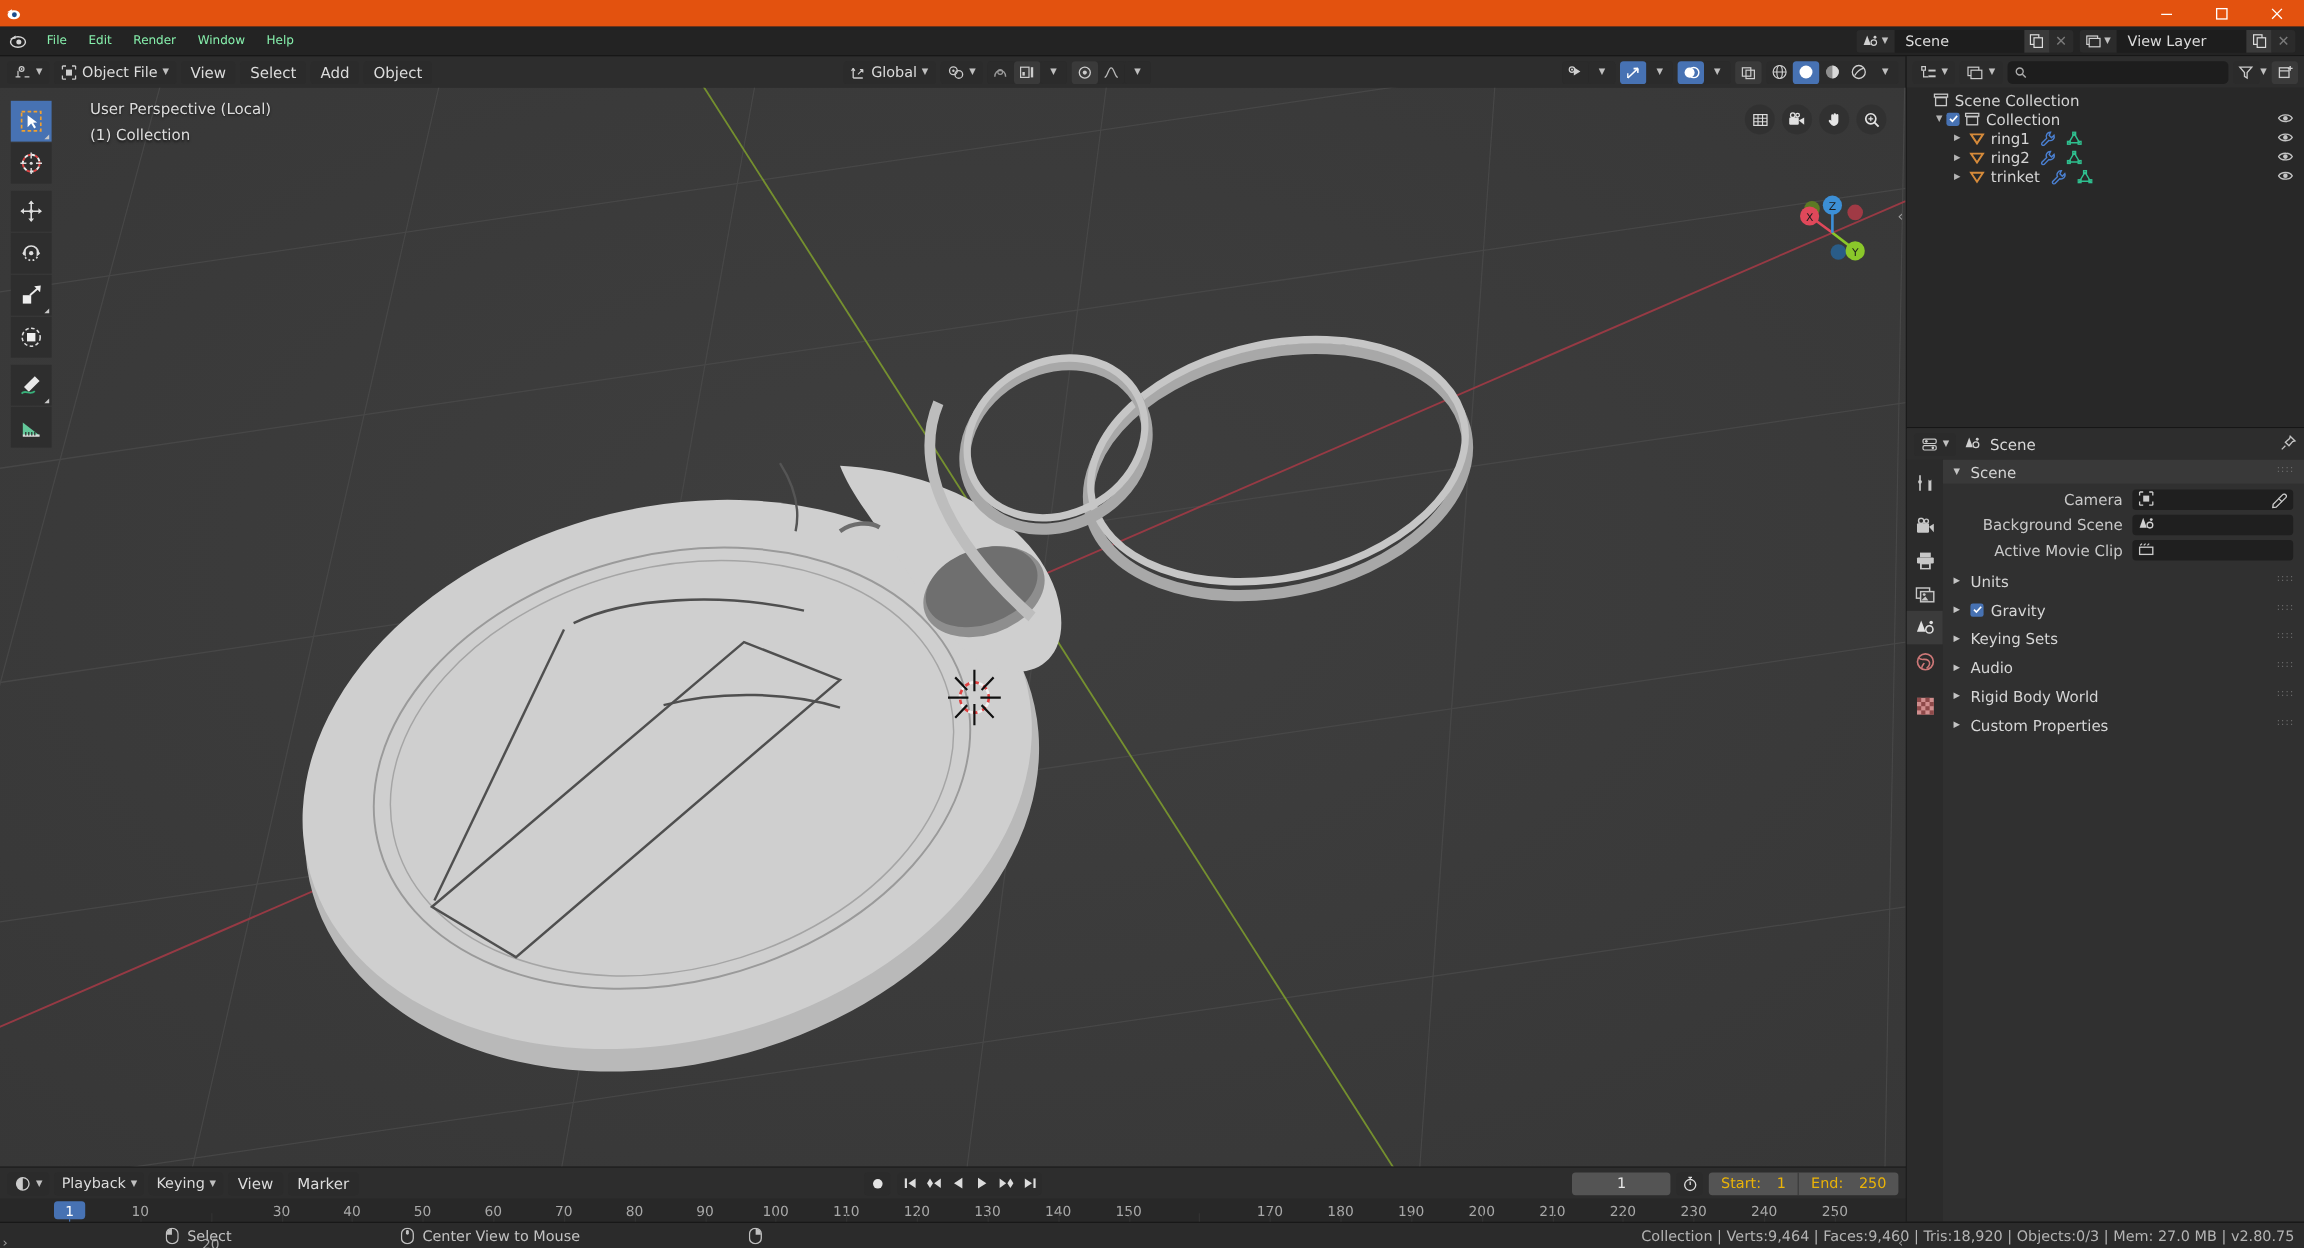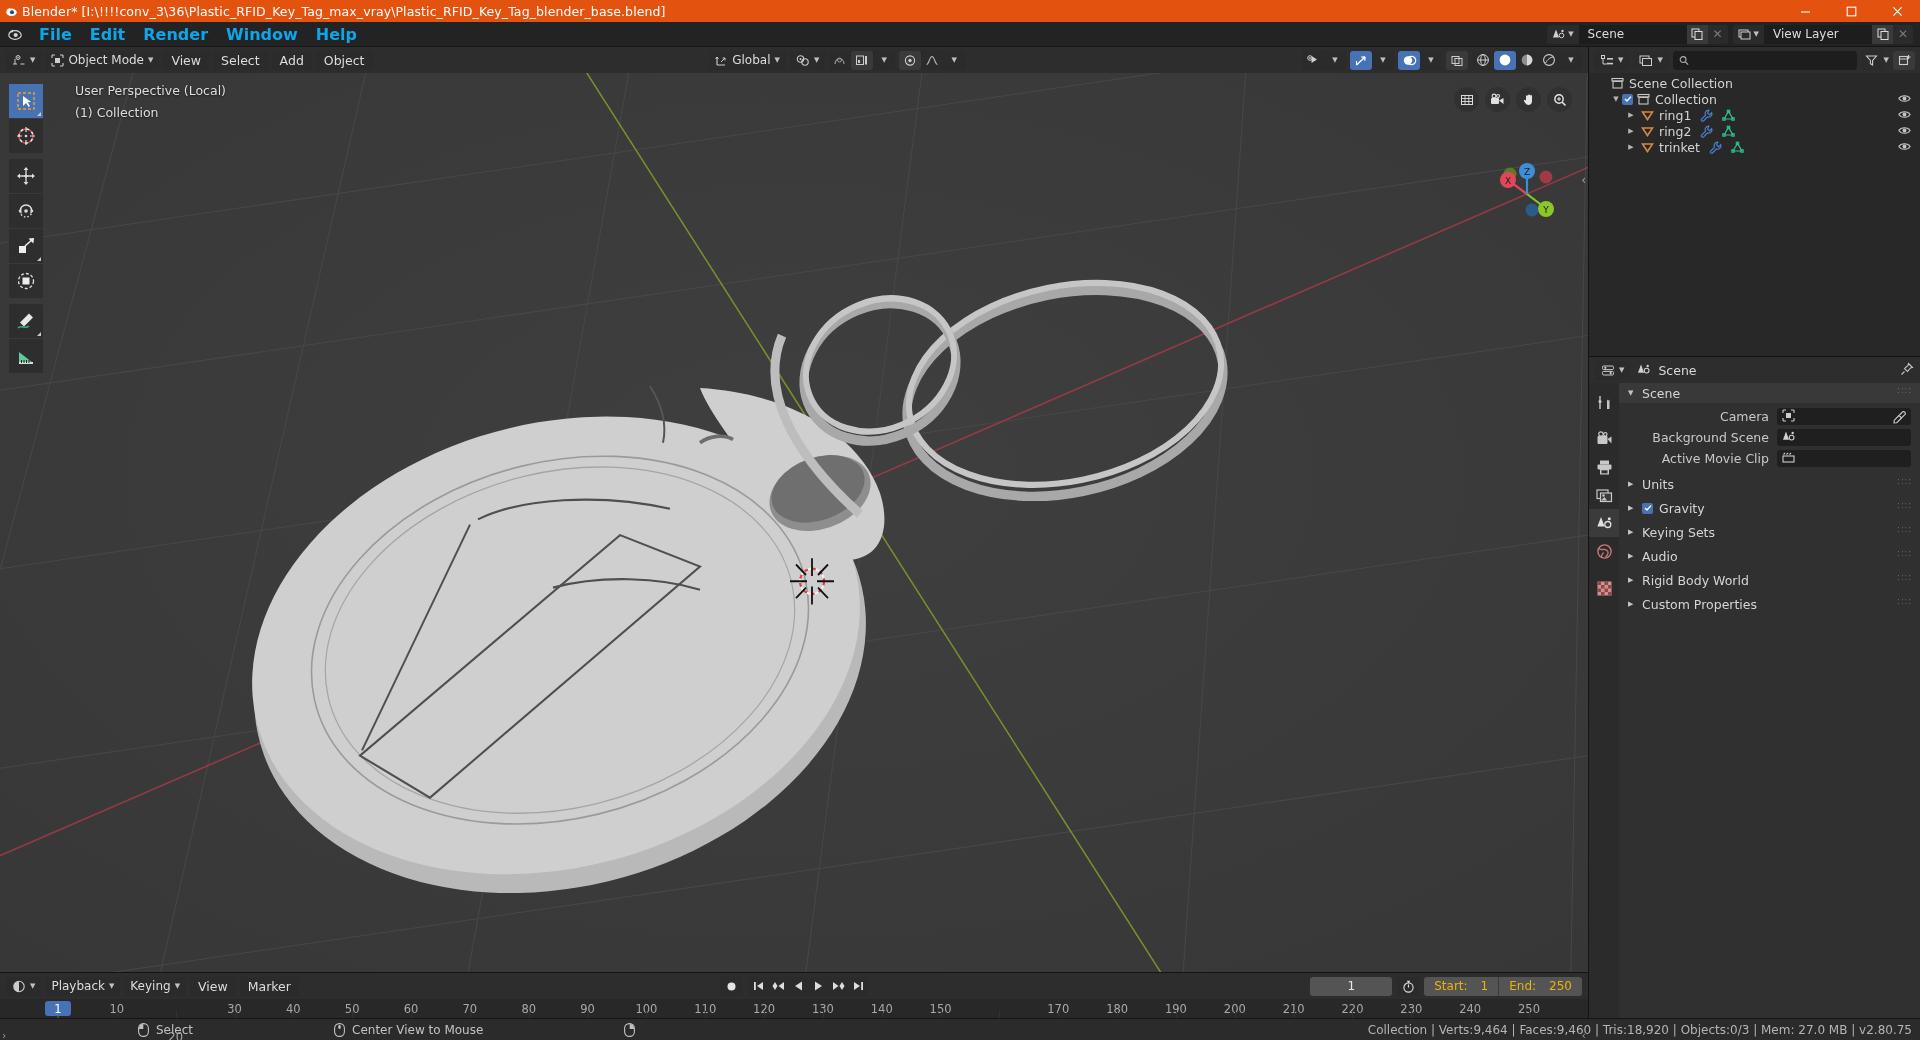--- a/index.html
+++ b/index.html
@@ -15,22 +15,22 @@
   .tb-title{ color:#fff; font-size:12.5px; letter-spacing:.1px; white-space:nowrap; }
   .tb-btns{ position:absolute; right:0; top:0; height:22px; display:flex; }
   .tb-btn{ width:46px; height:22px; display:flex; align-items:center; justify-content:center;
     color:#fff; font-size:12px; }
   .tb-btn svg{ display:block; }
 
   
   .topbar{ height:25px; background:#232323; display:flex; align-items:stretch;
     flex:0 0 25px; border-bottom:1px solid #161616; }
   .blender-logo{ width:30px; display:flex; align-items:center; justify-content:center; }
-  .menu-item{ display:flex; align-items:center; padding:0 9px; color:#0ea5e9; font-size:16px;
-    white-space:nowrap;font-weight:bold; }
+  .menu-item{ display:flex; align-items:center; padding:0 9px; color:#86efac; font-size:10px;
+    white-space:nowrap; }
   .ws-tabs{ display:flex; align-items:stretch; margin-left:14px; }
   .ws-tab{ display:flex; align-items:center; padding:0 11px; color:#9a9a9a; font-size:12.5px;
     white-space:nowrap; }
   .ws-tab.active{ background:#3d3d3d; color:#e8e8e8; border-radius:3px 3px 0 0; }
   .ws-plus{ display:flex; align-items:center; padding:0 10px; color:#9d9d9d; font-size:14px; }
   .topbar-right{ margin-left:auto; display:flex; align-items:center; gap:5px; padding-right:7px; }
   .idblock{ display:flex; align-items:center; height:19px; border-radius:3px; overflow:hidden; }
   .idb-pre{ background:#2b2b2b; height:19px; display:flex; align-items:center; gap:2px;
     padding:0 5px; color:#d0d0d0; }
   .idb-name{ background:#1d1d1d; height:19px; display:flex; align-items:center;
@@ -173,21 +173,20 @@
 <body>
 
 <div class="titlebar">
   <span class="tb-icon">
     <svg width="13" height="13" viewBox="0 0 16 16">
         <ellipse cx="8" cy="9" rx="6.4" ry="4.6" fill="#fff"></ellipse>
         <circle cx="8.6" cy="9" r="2.5" fill="#1b4d8e"></circle>
         <path d="M1 6.5 L6 3.4 L6 6.2 Z" fill="#fff"></path>
       </svg>
   </span>
-  <span class="tb-title">Blender* [I:\!!!!conv_3\36\Plastic_RFID_Key_Tag_max_vray\Plastic_RFID_Key_Tag_blender_base.blend]</span>
   <div class="tb-btns">
     <div class="tb-btn">
       <svg width="11" height="11" viewBox="0 0 11 11">
           <path d="M1 6h9" stroke="#fff" stroke-width="1.1"></path>
         </svg>
     </div>
     <div class="tb-btn">
       <svg width="11" height="11" viewBox="0 0 11 11">
           <rect x="1.2" y="1.2" width="8.6" height="8.6" fill="none" stroke="#fff" stroke-width="1.1"></rect>
         </svg>
@@ -266,21 +265,21 @@
             <circle cx="6" cy="3.5" r="0.8" fill="#ccc"></circle>
             <path d="M8.5 10 L12.5 10" stroke="#ccc" stroke-width="1"></path>
           </svg>
         <span class="caret">▼</span>
       </div>
       <div class="hdr-btn">
         <svg width="13" height="13" viewBox="0 0 13 13">
             <path d="M1 1 L4 1 M1 1 L1 4 M12 1 L9 1 M12 1 L12 4 M1 12 L4 12 M1 12 L1 9 M12 12 L9 12 M12 12 L12 9" stroke="#ccc" stroke-width="1.1"></path>
             <rect x="4" y="4" width="5" height="5" fill="#ccc"></rect>
           </svg>
-        <span>Object Mode</span>
+        <span>Object File</span>
         <span class="caret">▼</span>
       </div>
       <div class="hdr-txt">View</div>
       <div class="hdr-txt">Select</div>
       <div class="hdr-txt">Add</div>
       <div class="hdr-txt">Object</div>
 
       <div style="flex:1 1 auto"></div>
 
       <div class="hdr-btn">

